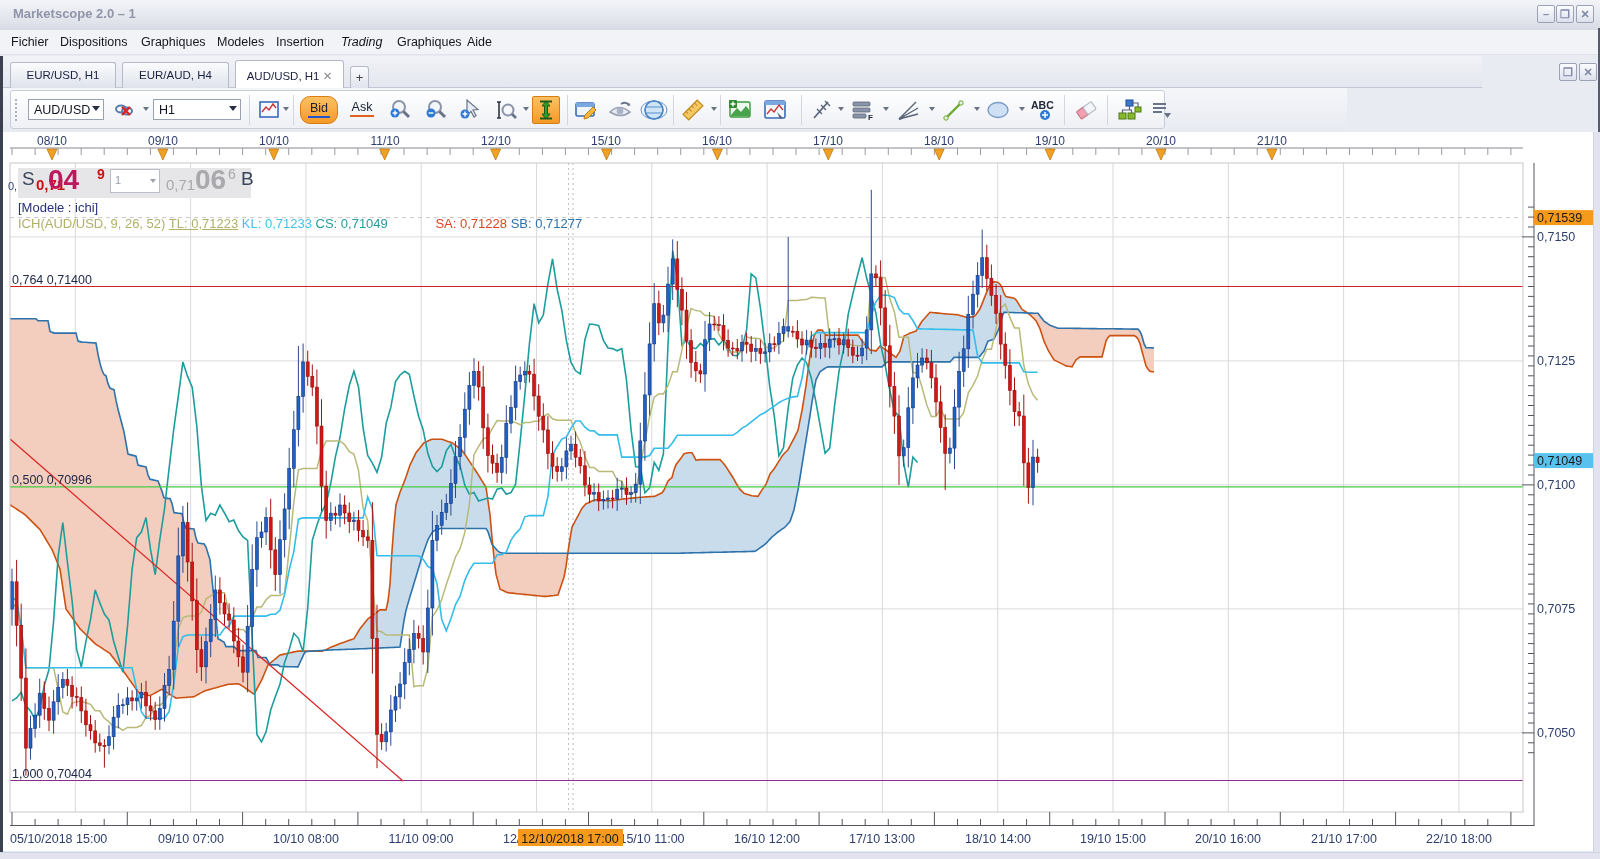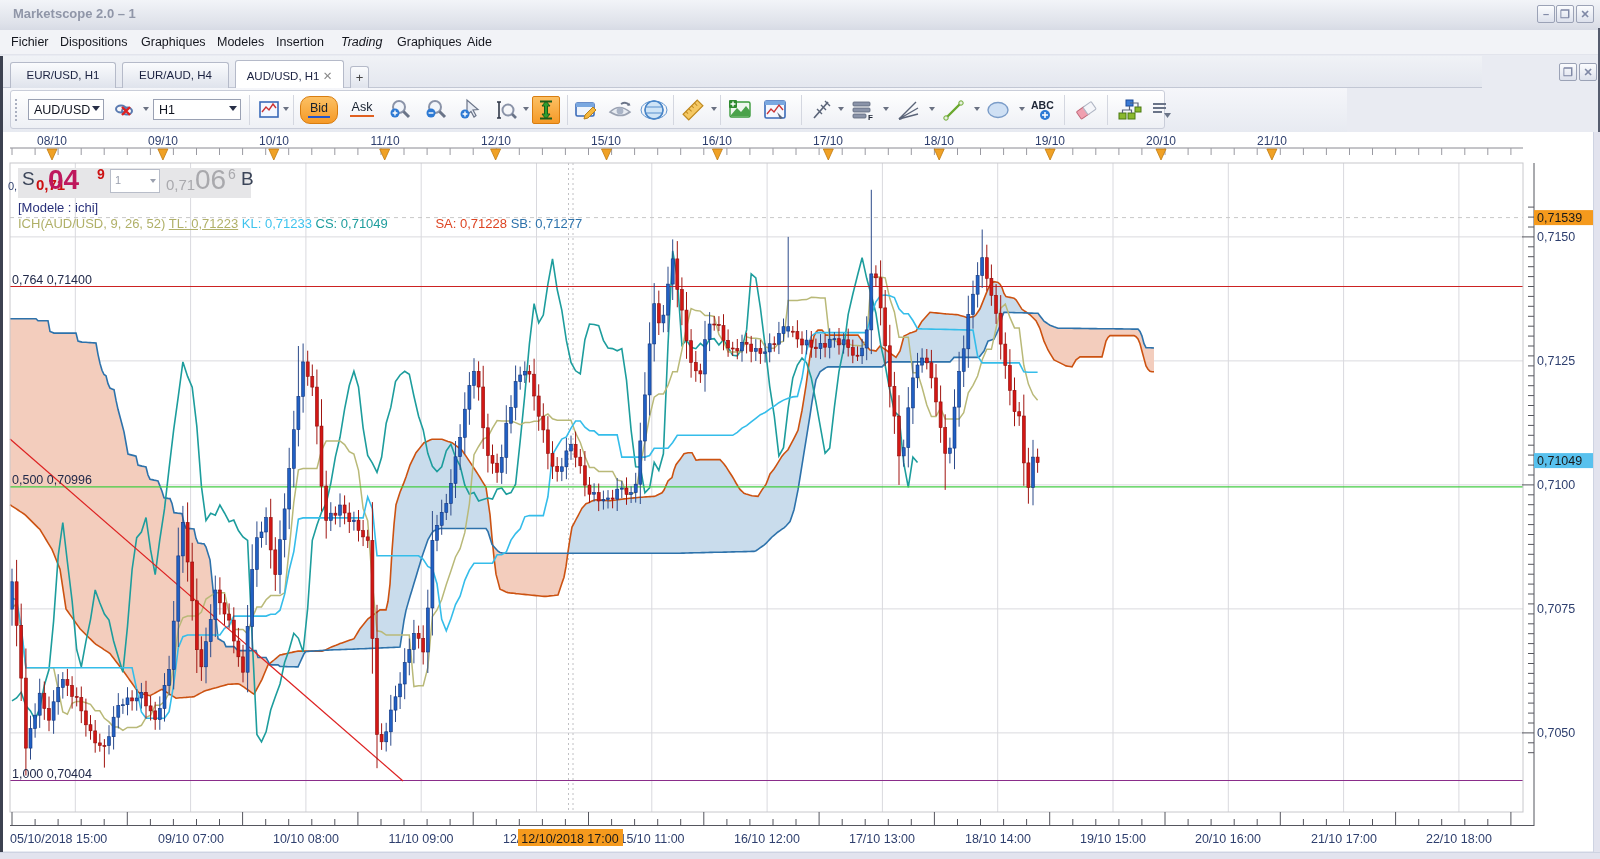--- a/index.html
+++ b/index.html
@@ -940,21 +940,21 @@
 </div>
   </div>
 <div class="qpanel"></div>
 <div style="position:absolute; left:8px; top:180px; font-size:11px; color:#2e3f6e;">0,</div>
 <div style="position:absolute; left:22px; top:168px; font-size:19px; color:#3a4458;">S</div>
 <div style="position:absolute; left:36px; top:176px; font-size:15px; font-weight:bold; color:#cc1111;">0,71</div>
 <div style="position:absolute; left:48px; top:164px; font-size:28px; font-weight:bold; color:#be185d;">04</div>
 <div style="position:absolute; left:97px; top:166px; font-size:14px; font-weight:bold; color:#cc1111;">9</div>
 <div style="position:absolute; left:110px; top:169px; width:50px; height:24px; background:#fff; border:1px solid #b8bdc9; font-size:11px; color:#9aa0ae; padding:4px 0 0 4px;">1<span style="position:absolute; right:3px; top:9px; width:0; height:0; border-left:3px solid transparent; border-right:3px solid transparent; border-top:4px solid #9aa0ae;"></span></div>
 <div style="position:absolute; left:166px; top:176px; font-size:15px; color:#a9a9ad;">0,71</div>
-<div style="position:absolute; left:195px; top:164px; font-size:28px; color:#a9a9ad;">06</div>
+<div style="position:absolute; left:195px; top:164px; font-size:28px; color:#a9a9ad;font-weight:bold;">06</div>
 <div style="position:absolute; left:228px; top:166px; font-size:14px; color:#a9a9ad;">6</div>
 <div style="position:absolute; left:241px; top:168px; font-size:19px; color:#3a4458;">B</div>
 <div style="position:absolute; left:18px; top:200px; font-size:13px; color:#28307a;">[Modele : ichi]</div>
 <div style="position:absolute; left:18px; top:216px; font-size:13px;">
 <span style="color:#b0b068;">ICH(AUD/USD, 9, 26, 52)</span>
 <span style="color:#b0b068;text-decoration:underline;"> TL: 0,71223</span>
 <span style="color:#3ec3ee;"> KL: 0,71233</span>
 <span style="color:#1d9d9d;"> CS: 0,71049</span>
 <span style="color:#dd4422;margin-left:44px;"> SA: 0,71228</span>
 <span style="color:#2d72ab;"> SB: 0,71277</span>

